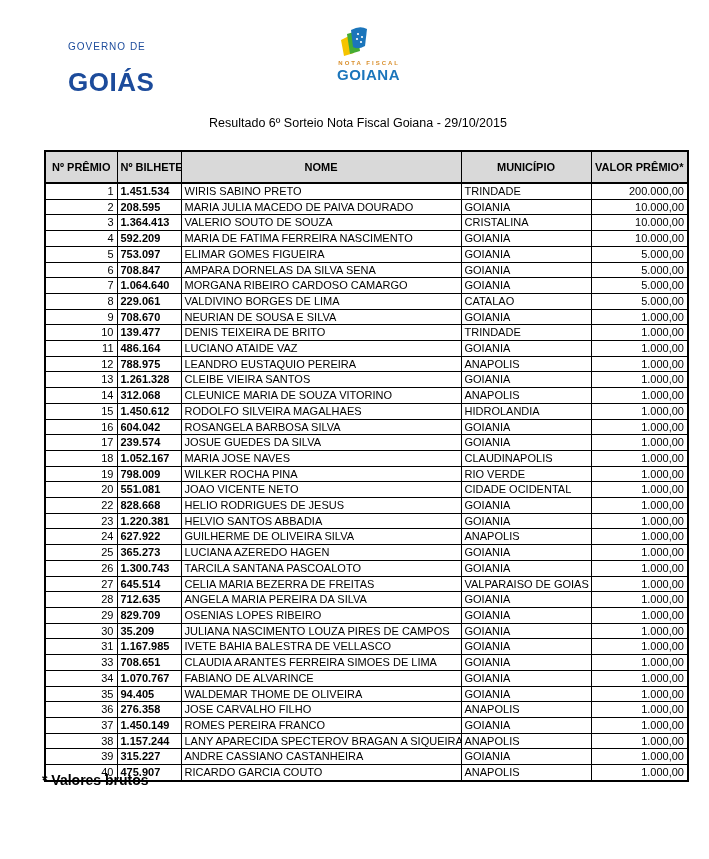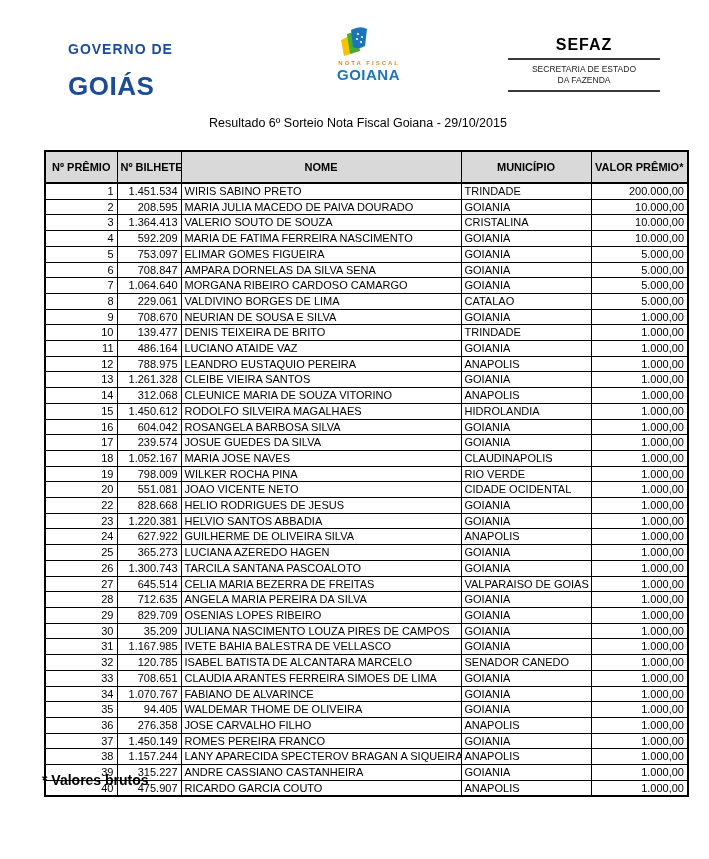--- a/index.html
+++ b/index.html
@@ -17,22 +17,22 @@
   }
 
   
   .gov-logo {
     position: absolute;
     left: 68px; top: 42px;
     color: #1c4b9b;
     line-height: 1;
   }
   .gov-logo .gov-line1 {
-    font-size: 14px;
-    font-weight: bold;
+    font-size: 10px;
+    font-weight: normal;
     letter-spacing: 1px;
   }
   .gov-logo .gov-line2 {
     font-size: 26px;
     font-weight: bold;
     letter-spacing: 0.5px;
     margin-top: 17px;
   }
 
   .nfg-logo {
@@ -120,21 +120,21 @@
   table.results td {
     height: 14.7px;
     line-height: 14.7px;
   }
   .col-premio   { width: 72px; }
   .col-bilhete  { width: 64px; }
   .col-nome     { width: 280px; }
   .col-municipio{ width: 130px; }
   .col-valor    { width: 97px; }
   td.cell-premio  { text-align: right; padding-right: 5px; }
-  td.cell-bilhete { text-align: right; padding-right: 2px; }
+  td.cell-bilhete { padding-right: 2px; font-weight: bold; }
   td.cell-nome    { text-align: left; }
   td.cell-municipio { text-align: left; }
   td.cell-valor   { text-align: right; padding-right: 5px; }
 
   
   .footnote {
     position: absolute;
     left: 42px; top: 772px;
     font-size: 14px;
     font-weight: bold;
@@ -157,29 +157,20 @@
       <path d="M15 4 Q24 -1 31 3 L29 20 Q22 24 17 21 Z" fill="#1b75bb"></path>
       <circle cx="22" cy="8" r="1.1" fill="#ffffff"></circle>
       <circle cx="26" cy="11" r="1.1" fill="#ffffff"></circle>
       <circle cx="21" cy="13" r="1.1" fill="#ffffff"></circle>
       <circle cx="25" cy="16" r="1.1" fill="#ffffff"></circle>
     </svg>
     <div class="nfg-line1">NOTA FISCAL</div>
     <div class="nfg-line2">GOIANA</div>
   </div>
 
-  <div class="sefaz-logo">
-    <div class="sefaz-title">SEFAZ</div>
-    <hr class="sefaz-rule">
-    <div class="sefaz-sub">
-      <div>SECRETARIA DE ESTADO</div>
-      <div>DA FAZENDA</div>
-    </div>
-    <hr class="sefaz-rule">
-  </div>
 
   <div class="doc-title">Resultado 6º Sorteio Nota Fiscal Goiana - 29/10/2015</div>
 
   <table class="results">
     <colgroup>
       <col class="col-premio">
         <col class="col-bilhete">
         <col class="col-nome">
         <col class="col-municipio">
         <col class="col-valor">
@@ -398,27 +389,20 @@
       <td class="cell-valor">1.000,00</td>
     </tr>
         <tr>
       <td class="cell-premio">31</td>
       <td class="cell-bilhete">1.167.985</td>
       <td class="cell-nome">IVETE BAHIA BALESTRA DE VELLASCO</td>
       <td class="cell-municipio">GOIANIA</td>
       <td class="cell-valor">1.000,00</td>
     </tr>
         <tr>
-      <td class="cell-premio">32</td>
-      <td class="cell-bilhete">120.785</td>
-      <td class="cell-nome">ISABEL BATISTA DE ALCANTARA MARCELO</td>
-      <td class="cell-municipio">SENADOR CANEDO</td>
-      <td class="cell-valor">1.000,00</td>
-    </tr>
-        <tr>
       <td class="cell-premio">33</td>
       <td class="cell-bilhete">708.651</td>
       <td class="cell-nome">CLAUDIA ARANTES FERREIRA SIMOES DE LIMA</td>
       <td class="cell-municipio">GOIANIA</td>
       <td class="cell-valor">1.000,00</td>
     </tr>
         <tr>
       <td class="cell-premio">34</td>
       <td class="cell-bilhete">1.070.767</td>
       <td class="cell-nome">FABIANO DE ALVARINCE</td>

